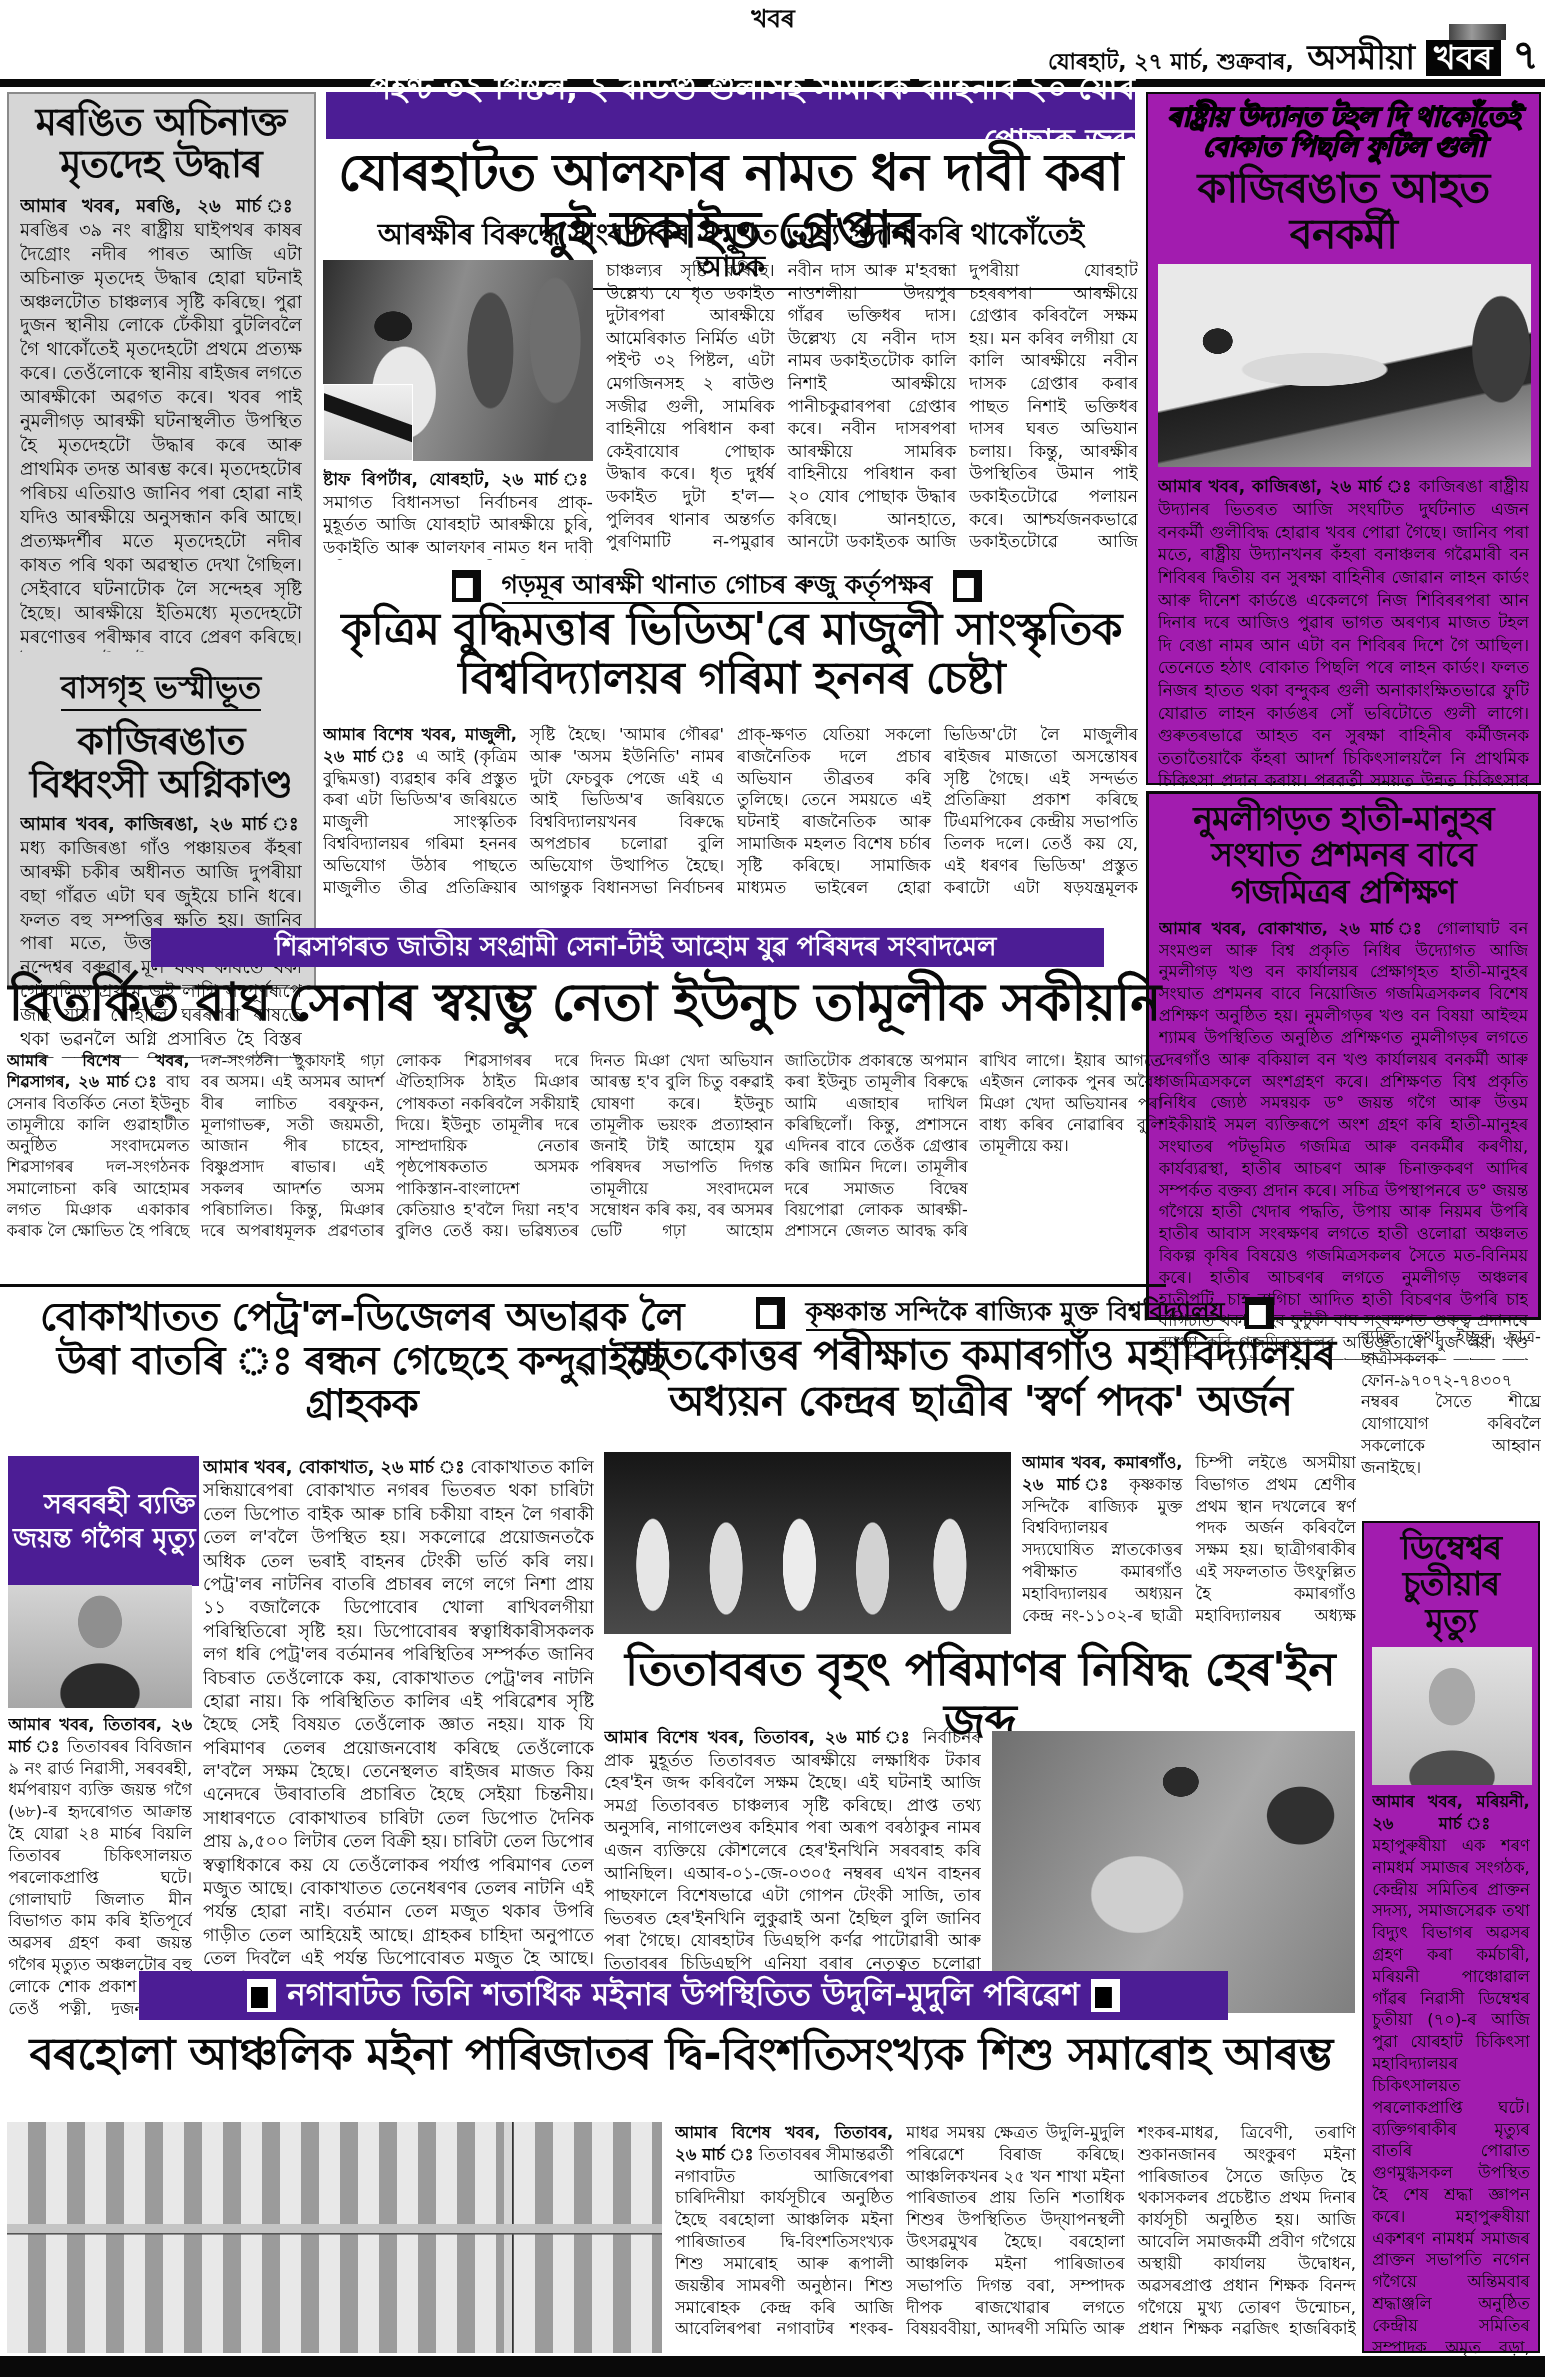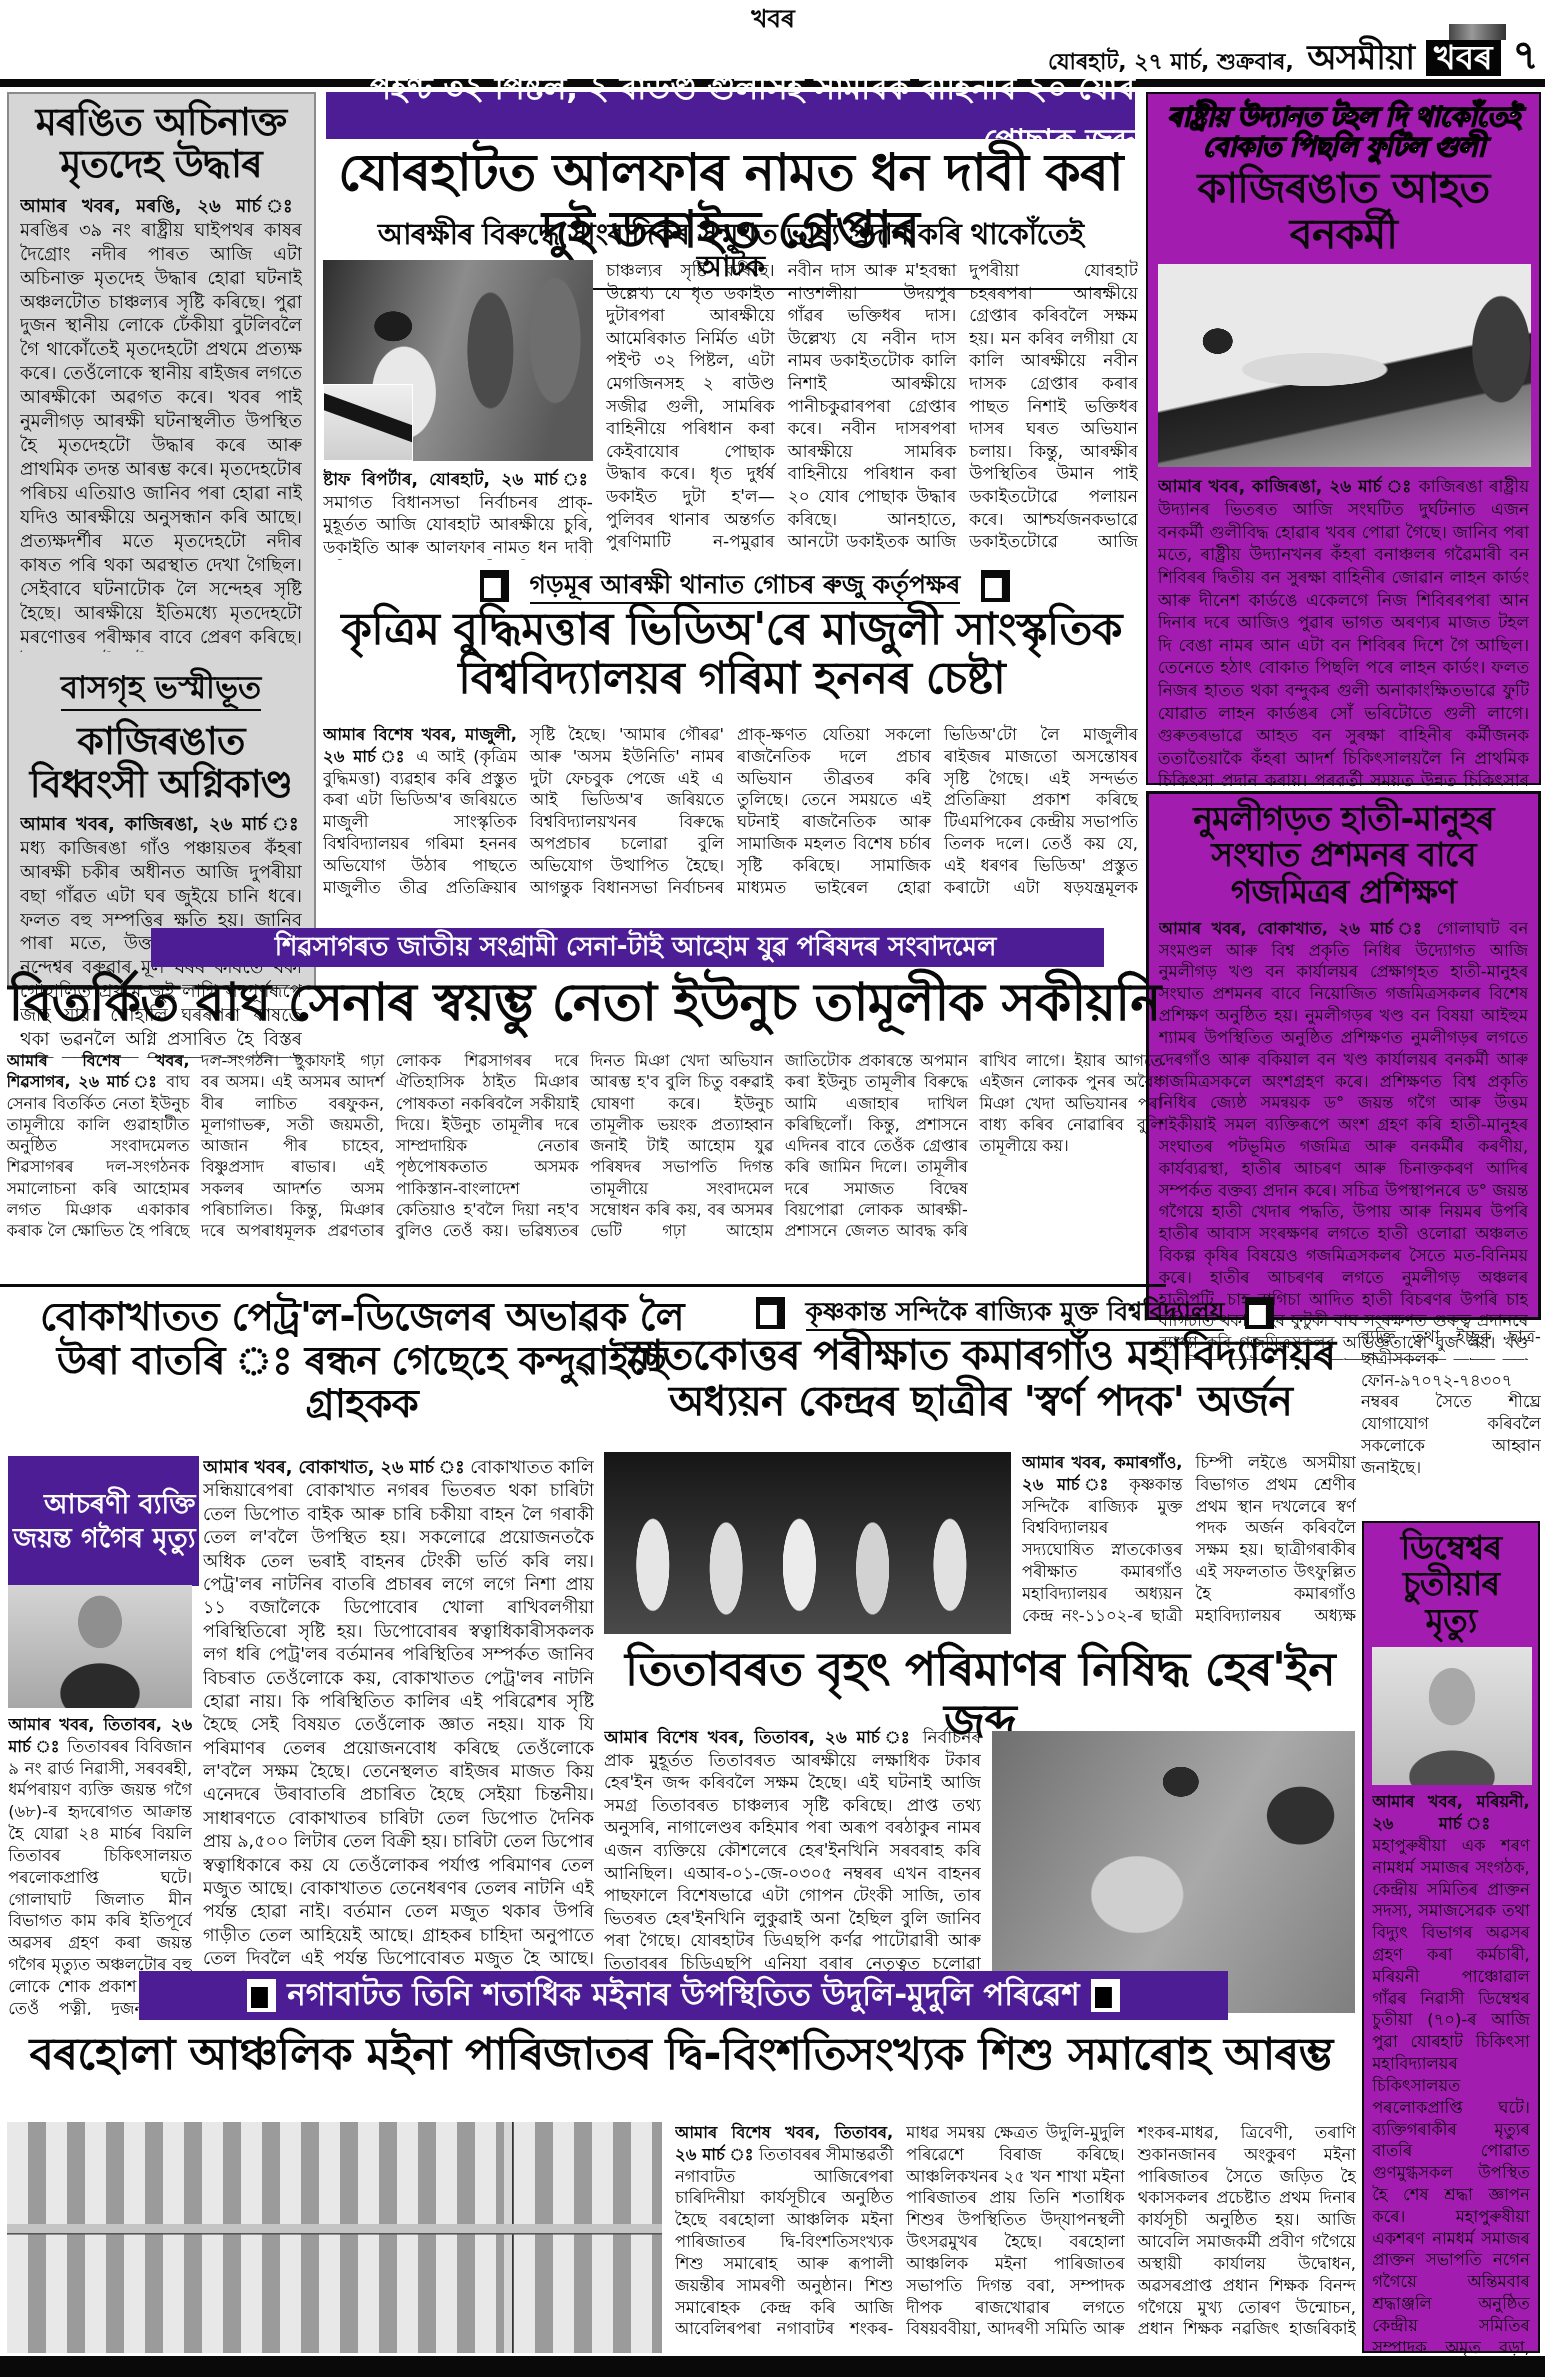--- a/index.html
+++ b/index.html
@@ -102,21 +102,21 @@
 
   <div id="ph-arrest" class="abs ph" style="left:323px;top:260px;width:270px;height:201px;">
     <div class="inset"></div>
   </div>
   <div class="abs body-txt" style="left:323px;top:468px;width:270px;height:92px;font-size:17px;">
     <span class="dl">ষ্টাফ ৰিপৰ্টাৰ, যোৰহাট, ২৬ মাৰ্চ ঃ</span>
     <span>সমাগত বিধানসভা নিৰ্বাচনৰ প্ৰাক্-মুহূৰ্তত আজি যোৰহাট আৰক্ষীয়ে চুৰি, ডকাইতি আৰু আলফাৰ নামত ধন দাবী কৰি একপ্ৰকাৰ সন্ত্ৰাস সৃষ্টি কৰি অহা দুই দুৰ্ধৰ্ষ ডকাইতক গ্ৰেপ্তাৰ কৰা ঘটনাই তীব্ৰ</span>
   </div>
   <div class="abs body-txt cols3" style="left:606px;top:259px;width:532px;height:301px;font-size:17px;">চাঞ্চল্যৰ সৃষ্টি কৰিছে। উল্লেখ্য যে ধৃত ডকাইত দুটাৰপৰা আৰক্ষীয়ে আমেৰিকাত নিৰ্মিত এটা পইণ্ট ৩২ পিষ্টল, এটা মেগজিনসহ ২ ৰাউণ্ড সজীৱ গুলী, সামৰিক বাহিনীয়ে পৰিধান কৰা কেইবাযোৰ পোছাক উদ্ধাৰ কৰে। ধৃত দুৰ্ধৰ্ষ ডকাইত দুটা হ'ল—পুলিবৰ থানাৰ অন্তৰ্গত পুৰণিমাটি ন-পমুৱাৰ নবীন দাস আৰু ম'হবন্ধা নাওশলীয়া উদয়পুৰ গাঁৱৰ ভক্তিধৰ দাস। উল্লেখ্য যে নবীন দাস নামৰ ডকাইতটোক কালি নিশাই আৰক্ষীয়ে পানীচকুৱাৰপৰা গ্ৰেপ্তাৰ কৰে। নবীন দাসৰপৰা আৰক্ষীয়ে সামৰিক বাহিনীয়ে পৰিধান কৰা ২০ যোৰ পোছাক উদ্ধাৰ কৰিছে। আনহাতে, আনটো ডকাইতক আজি দুপৰীয়া যোৰহাট চহৰৰপৰা আৰক্ষীয়ে গ্ৰেপ্তাৰ কৰিবলৈ সক্ষম হয়। মন কৰিব লগীয়া যে কালি আৰক্ষীয়ে নবীন দাসক গ্ৰেপ্তাৰ কৰাৰ পাছত নিশাই ভক্তিধৰ দাসৰ ঘৰত অভিযান চলায়। কিন্তু, আৰক্ষীৰ উপস্থিতিৰ উমান পাই ডকাইতটোৱে পলায়ন কৰে। আশ্চৰ্যজনকভাৱে ডকাইতটোৱে আজি দুপৰীয়া যোৱা নিশা আৰক্ষীয়ে তেওঁৰ ঘৰত বিনা কাৰণত তালাচী চলাই উপদ্ৰৱ কৰে বুলি সাংবাদিকৰ আগত ভাষ্য প্ৰদান কৰি আছিল। ঠিক তেনেতেই অসামৰিক পোছাকত অহা আৰক্ষীয়ে তেওঁক সাংবাদিকৰ সন্মুখৰপৰাই আটক কৰে। ইয়াৰ পাছত আৰক্ষীয়ে ডকাইত ভক্তিময় দাসে পানীচকুৱা ডেকুৰীয়া গাঁৱৰ শহুৰেকৰ ঘৰত লুকুৱাই থোৱা পইণ্ট ৩২ পিষ্টল, দুই জাঁই সজীৱ গুলী আৰু এটা মেগজিন উদ্ধাৰ কৰে। আৰক্ষীয়ে জনোৱা মতে, ধৃত নবীন দাস আৰু ভক্তিময় দাসে আৰু পাঁচজন সহযোগীৰে মিলি যোৰহাট চহৰ আৰু ইয়াৰ উপকণ্ঠ অঞ্চলত বিগত চাৰি-পাঁচমাহ ধৰি ধন দাবী, চুৰি-ডকাইতিৰ ঘটনা সংঘটিত কৰি আহিছিল। আনকি আলফা (স্বা)-ৰ নামতো পেড ছপা কৰি ধন দাবী কৰি আহিছিল। এই ধন দাবীৰ ঘটনা আৰক্ষীয়ে নজৰত ৰাখিছিল আৰু দীৰ্ঘদিনীয়া অনুসন্ধানৰ অন্তত দুয়োকে গ্ৰেপ্তাৰ কৰিবলৈ সক্ষম হয় যদিও তেওঁলোকৰ সহযোগী পুলিবৰ থানাৰ অন্তৰ্গত বৰহুজ গাঁৱৰ পাপু দাস, বৰহুজ গাঁৱৰ (ছালফা) চিত্ৰ দাস আৰু পানীচকুৱা আঠমাইলৰ ৰজিম দাস বৰ্তমানেও পলাতক। আৰক্ষীয়ে পলাতক তিনি দুৰ্ধৰ্ষ ডকাইতৰ বিৰুদ্ধে অভিযান চলোৱাৰ লগতে ধৃত দুই ডকাইতক অধিক তথ্যৰ বাবে জেৰা অব্যাহত ৰাখিছে।</div>
 
-  <div class="abs kick" style="left:356px;top:565px;width:778px;font-size:25px;">
+  <div class="abs kick" style="left:328px;top:565px;width:778px;font-size:25px;">
     <span class="sq"></span>
     <span class="u">গড়মূৰ আৰক্ষী থানাত গোচৰ ৰুজু কৰ্তৃপক্ষৰ</span>
     <span class="sq"></span>
   </div>
   <div class="abs hl" style="left:326px;top:604px;width:811px;font-size:44px;">কৃত্ৰিম বুদ্ধিমত্তাৰ ভিডিঅ'ৰে মাজুলী সাংস্কৃতিক বিশ্ববিদ্যালয়ৰ গৰিমা হননৰ চেষ্টা</div>
   <div class="abs body-txt cols4" style="left:323px;top:724px;width:815px;height:196px;font-size:16.4px;">
     <span class="dl">আমাৰ বিশেষ খবৰ, মাজুলী, ২৬ মাৰ্চ ঃ</span>
     <span>এ আই (কৃত্ৰিম বুদ্ধিমত্তা) ব্যৱহাৰ কৰি প্ৰস্তুত কৰা এটা ভিডিঅ'ৰ জৰিয়তে মাজুলী সাংস্কৃতিক বিশ্ববিদ্যালয়ৰ গৰিমা হননৰ অভিযোগ উঠাৰ পাছতে মাজুলীত তীব্ৰ প্ৰতিক্ৰিয়াৰ সৃষ্টি হৈছে। 'আমাৰ গৌৰৱ' আৰু 'অসম ইউনিতি' নামৰ দুটা ফেচবুক পেজে এই এ আই ভিডিঅ'ৰ জৰিয়তে বিশ্ববিদ্যালয়খনৰ বিৰুদ্ধে অপপ্ৰচাৰ চলোৱা বুলি অভিযোগ উত্থাপিত হৈছে। আগন্তুক বিধানসভা নিৰ্বাচনৰ প্ৰাক্-ক্ষণত যেতিয়া সকলো ৰাজনৈতিক দলে প্ৰচাৰ অভিযান তীব্ৰতৰ কৰি তুলিছে। তেনে সময়তে এই ঘটনাই ৰাজনৈতিক আৰু সামাজিক মহলত বিশেষ চৰ্চাৰ সৃষ্টি কৰিছে। সামাজিক মাধ্যমত ভাইৰেল হোৱা ভিডিঅ'টো লৈ মাজুলীৰ ৰাইজৰ মাজতো অসন্তোষৰ সৃষ্টি গৈছে। এই সন্দৰ্ভত প্ৰতিক্ৰিয়া প্ৰকাশ কৰিছে টিএমপিকেৰ কেন্দ্ৰীয় সভাপতি তিলক দলে। তেওঁ কয় যে, এই ধৰণৰ ভিডিঅ' প্ৰস্তুত কৰাটো এটা ষড়যন্ত্ৰমূলক পদক্ষেপ আৰু ইয়াৰ পাছত কংগ্ৰেছৰ দৰে এটা সাম্প্ৰদায়িক শক্তিৰ হাত থকা বুলি তেওঁ অভিযোগ কৰে। তেওঁ আৰু কয় যে, নিৰ্বাচনৰ সময়ত আন কোনো গুৰুত্বপূৰ্ণ বিষয় নথকাৰ বাবেই এইধৰণৰ অপপ্ৰচাৰৰ আশ্ৰয় লৈছে। তিলক দলে স্পষ্ট কৰি কয় যে, শিক্ষানুষ্ঠানে ছাত্ৰ-ছাত্ৰীসকলৰ ভৱিষ্যত গঢ়ি তোলে। সেয়েহে, এনে প্ৰতিষ্ঠানৰ সন্মান হানি কৰা কেতিয়াও গ্ৰহণযোগ্য নহয়। তেওঁ এই ঘটনাৰ ক্ষেত্ৰত ব্যৱস্থা গ্ৰহণ কৰিবলৈ প্ৰশাসনক অনুৰোধ জনাইছে। ইয়াৰ মাজতে, এ আই ভিডিঅ'ৰ জৰিয়তে বিশ্ববিদ্যালয়খনৰ গৰিমা হনন অভিযোগত মাজুলী সাংস্কৃতিক বিশ্ববিদ্যালয়ৰ তৰফৰপৰা গড়মূৰ থানাত এটা গোচৰ ৰুজু কৰা অভিযোগৰ পাছতে ঘটনাটোত তদন্ত অব্যাহত ৰাখিছে আৰক্ষীয়ে।</span>
   </div>
 
@@ -141,21 +141,21 @@
   <div class="abs banner" style="left:151px;top:928px;width:937px;height:39px;font-size:26px;padding-left:16px;">শিৱসাগৰত জাতীয় সংগ্ৰামী সেনা-টাই আহোম যুৱ পৰিষদৰ সংবাদমেল</div>
   <div class="abs hl" style="left:6.5px;top:973px;width:1156px;font-size:52px;">বিতৰ্কিত বাঘ সেনাৰ স্বয়ম্ভু নেতা ইউনুচ তামূলীক সকীয়নি</div>
   <div class="abs body-txt cols6" style="left:6.5px;top:1050px;width:1156px;height:229px;font-size:16px;">
     <span class="dl">আমাৰ বিশেষ খবৰ, শিৱসাগৰ, ২৬ মাৰ্চ ঃ</span>
     <span>বাঘ সেনাৰ বিতৰ্কিত নেতা ইউনুচ তামূলীয়ে কালি গুৱাহাটীত অনুষ্ঠিত সংবাদমেলত শিৱসাগৰৰ দল-সংগঠনক সমালোচনা কৰি আহোমৰ লগত মিঞাক একাকাৰ কৰাক লৈ ক্ষোভিত হৈ পৰিছে দল-সংগঠন। ছুকাফাই গঢ়া বৰ অসম। এই অসমৰ আদৰ্শ বীৰ লাচিত বৰফুকন, মূলাগাভৰু, সতী জয়মতী, আজান পীৰ চাহেব, বিষ্ণুপ্ৰসাদ ৰাভাৰ। এই সকলৰ আদৰ্শত অসম পৰিচালিত। কিন্তু, মিঞাৰ দৰে অপৰাধমূলক প্ৰৱণতাৰ লোকক শিৱসাগৰৰ দৰে ঐতিহাসিক ঠাইত মিঞাৰ পোষকতা নকৰিবলৈ সকীয়াই দিয়ে। ইউনুচ তামূলীৰ দৰে সাম্প্ৰদায়িক নেতাৰ পৃষ্ঠপোষকতাত অসমক পাকিস্তান-বাংলাদেশ কেতিয়াও হ'বলৈ দিয়া নহ'ব বুলিও তেওঁ কয়। ভৱিষ্যতৰ দিনত মিঞা খেদা অভিযান আৰম্ভ হ'ব বুলি চিতু বৰুৱাই ঘোষণা কৰে। ইউনুচ তামূলীক ভয়ংক প্ৰত্যাহ্বান জনাই টাই আহোম যুৱ পৰিষদৰ সভাপতি দিগন্ত তামূলীয়ে সংবাদমেল সম্বোধন কৰি কয়, বৰ অসমৰ ভেটি গঢ়া আহোম জাতিটোক প্ৰকাৰন্তে অপমান কৰা ইউনুচ তামূলীৰ বিৰুদ্ধে আমি এজাহাৰ দাখিল কৰিছিলোঁ। কিন্তু, প্ৰশাসনে এদিনৰ বাবে তেওঁক গ্ৰেপ্তাৰ কৰি জামিন দিলে। তামূলীৰ দৰে সমাজত বিদ্বেষ বিয়পোৱা লোকক আৰক্ষী-প্ৰশাসনে জেলত আবদ্ধ কৰি ৰাখিব লাগে। ইয়াৰ আগতে এইজন লোকক পুনৰ অবৈধ মিঞা খেদা অভিযানৰ পৰা বাধ্য কৰিব নোৱাৰিব বুলি তামূলীয়ে কয়।</span>
   </div>
 
   <div class="abs rule" style="left:0;top:1284px;width:1166px;height:2.5px;"></div>
 
   <div class="abs hl" style="left:9.8px;top:1295px;width:704px;font-size:39px;">বোকাখাতত পেট্ৰ'ল-ডিজেলৰ অভাৱক লৈ উৰা বাতৰি ঃ ৰন্ধন গেছেহে কন্দুৱাইছে গ্ৰাহকক</div>
-  <div class="abs banner" style="left:8.2px;top:1456px;width:184px;height:123px;font-size:27px;line-height:1.25;padding:3.3px;">আচৰণী ব্যক্তি জয়ন্ত গগৈৰ মৃত্যু</div>
+  <div class="abs banner" style="left:8.2px;top:1456px;width:184px;height:123px;font-size:27px;line-height:1.25;padding:3.3px;">সৰবৰহী ব্যক্তি জয়ন্ত গগৈৰ মৃত্যু</div>
   <div id="ph-jayanta" class="abs ph" style="left:8.2px;top:1585px;width:184px;height:123px;"></div>
   <div class="abs body-txt" style="left:8.2px;top:1714px;width:184px;height:301px;font-size:16.4px;">
     <span class="dl">আমাৰ খবৰ, তিতাবৰ, ২৬ মাৰ্চ ঃ</span>
     <span>তিতাবৰৰ বিবিজান ৯ নং ৱাৰ্ড নিৱাসী, সৰবৰহী, ধৰ্মপৰায়ণ ব্যক্তি জয়ন্ত গগৈ (৬৮)-ৰ হৃদৰোগত আক্ৰান্ত হৈ যোৱা ২৪ মাৰ্চৰ বিয়লি তিতাবৰ চিকিৎসালয়ত পৰলোকপ্ৰাপ্তি ঘটে। গোলাঘাট জিলাত মীন বিভাগত কাম কৰি ইতিপূৰ্বে অৱসৰ গ্ৰহণ কৰা জয়ন্ত গগৈৰ মৃত্যুত অঞ্চলটোৰ বহু লোকে শোক প্ৰকাশ কৰিছে। তেওঁ পত্নী, দুজন পুত্ৰ, এগৰাকী বোৱাৰী, নাতি, জ্যেষ্ঠ ভাতৃ, ভগ্নী, আত্মীয়-স্বজন, শুভাকাংক্ষীসহ পৰিয়ালটোক ইহসংসাৰত এৰি থৈ গৈছে।</span>
   </div>
   <div class="abs body-txt" style="left:203px;top:1456px;width:391px;height:560px;font-size:17.6px;">
     <span class="dl">আমাৰ খবৰ, বোকাখাত, ২৬ মাৰ্চ ঃ</span>
     <span>বোকাখাতত কালি সন্ধিয়াৰেপৰা বোকাখাত নগৰৰ ভিতৰত থকা চাৰিটা তেল ডিপোত বাইক আৰু চাৰি চকীয়া বাহন লৈ গৰাকী তেল ল'বলৈ উপস্থিত হয়। সকলোৱে প্ৰয়োজনতকৈ অধিক তেল ভৰাই বাহনৰ টেংকী ভৰ্তি কৰি লয়। পেট্ৰ'লৰ নাটনিৰ বাতৰি প্ৰচাৰৰ লগে লগে নিশা প্ৰায় ১১ বজালৈকে ডিপোবোৰ খোলা ৰাখিবলগীয়া পৰিস্থিতিৰো সৃষ্টি হয়। ডিপোবোৰৰ স্বত্বাধিকাৰীসকলক লগ ধৰি পেট্ৰ'লৰ বৰ্তমানৰ পৰিস্থিতিৰ সম্পৰ্কত জানিব বিচৰাত তেওঁলোকে কয়, বোকাখাতত পেট্ৰ'লৰ নাটনি হোৱা নায়। কি পৰিস্থিতিত কালিৰ এই পৰিৱেশৰ সৃষ্টি হৈছে সেই বিষয়ত তেওঁলোক জ্ঞাত নহয়। যাক যি পৰিমাণৰ তেলৰ প্ৰয়োজনবোধ কৰিছে তেওঁলোকে ল'বলৈ সক্ষম হৈছে। তেনেস্থলত ৰাইজৰ মাজত কিয় এনেদৰে উৰাবাতৰি প্ৰচাৰিত হৈছে সেইয়া চিন্তনীয়। সাধাৰণতে বোকাখাতৰ চাৰিটা তেল ডিপোত দৈনিক প্ৰায় ৯,৫০০ লিটাৰ তেল বিক্ৰী হয়। চাৰিটা তেল ডিপোৰ স্বত্বাধিকাৰে কয় যে তেওঁলোকৰ পৰ্যাপ্ত পৰিমাণৰ তেল মজুত আছে। বোকাখাতত তেনেধৰণৰ তেলৰ নাটনি এই পৰ্যন্ত হোৱা নাই। বৰ্তমান তেল মজুত থকাৰ উপৰি গাড়ীত তেল আহিয়েই আছে। গ্ৰাহকৰ চাহিদা অনুপাতে তেল দিবলৈ এই পৰ্যন্ত ডিপোবোৰত মজুত হৈ আছে। পৰৱৰ্তী সময়ত কেনেধৰণৰ পৰিস্থিতিৰ সমুখীন হ'ব লাগিব সেই বিষয়ত তেওঁলোকে জ্ঞাত নহয়। ইফালে, বোকাখাতত ৰন্ধন গেছে বাৰুকৈ কন্দুৱাইছে। প্ৰতিদিনেই গেছ বিচাৰি অহা গ্ৰাহকৰ মাজত হাঁহাঁকাৰৰ সৃষ্টি হৈছে। গেছৰ নাটনিৰ সম্পৰ্কত জানিব পৰা মতে, গেছ যোগানৰ ক্ষেত্ৰত বান্ধি দিয়া চিষ্টেমৰ বাবেও গ্ৰাহকৰ সমস্যাৰ সৃষ্টি হৈছে। আনহাতে, যিসকল গ্ৰাহকে এবছৰেও গেছ লোৱা নাই আজিৰ তাৰিখত সেইসকল গ্ৰাহকে গেছ এজেন্সিত গেছ বিচাৰি আহিছে। আনফালে, গেছ যোগানৰ সম্পৰ্কত আধাৰ সংযোগ কৰাটো বাধ্যতামূলক কৰা আৰু আৰবান এলেকাৰ গ্ৰাহকে ৪৫ দিন, দুটাকৈ চিলিণ্ডাৰ থকা গ্ৰাহকে ৩৫ দিন আৰু এটা চিলিণ্ডাৰ থকা গ্ৰাহকে ২৫ দিনৰ বিৰতিতে গেছ বুকিং কৰাটো বাধ্যতামূলক কৰাত সমস্যাই দেখি দিছে। বোকাখাতৰ গ্ৰাহকক নিয়মীয়াকৈ গেছ যোগান ধৰাৰ প্ৰচেষ্টা অব্যাহত থাকিব বুলি জনালেও বৰ্তমান বহু গ্ৰাহকে গেছ নোপোৱাৰ অভিযোগ উত্থাপিত হৈছে।</span>
   </div>
 

